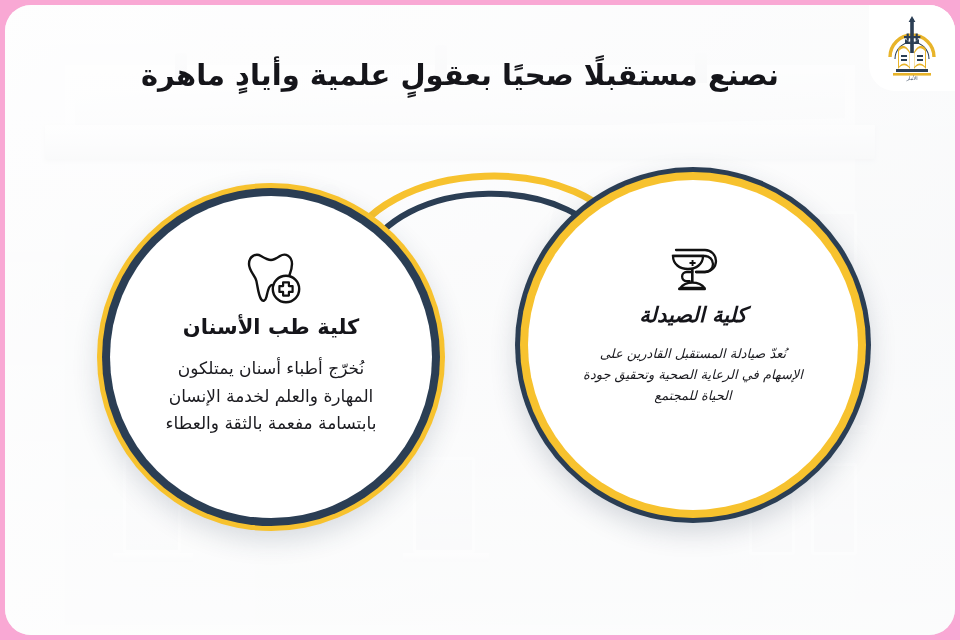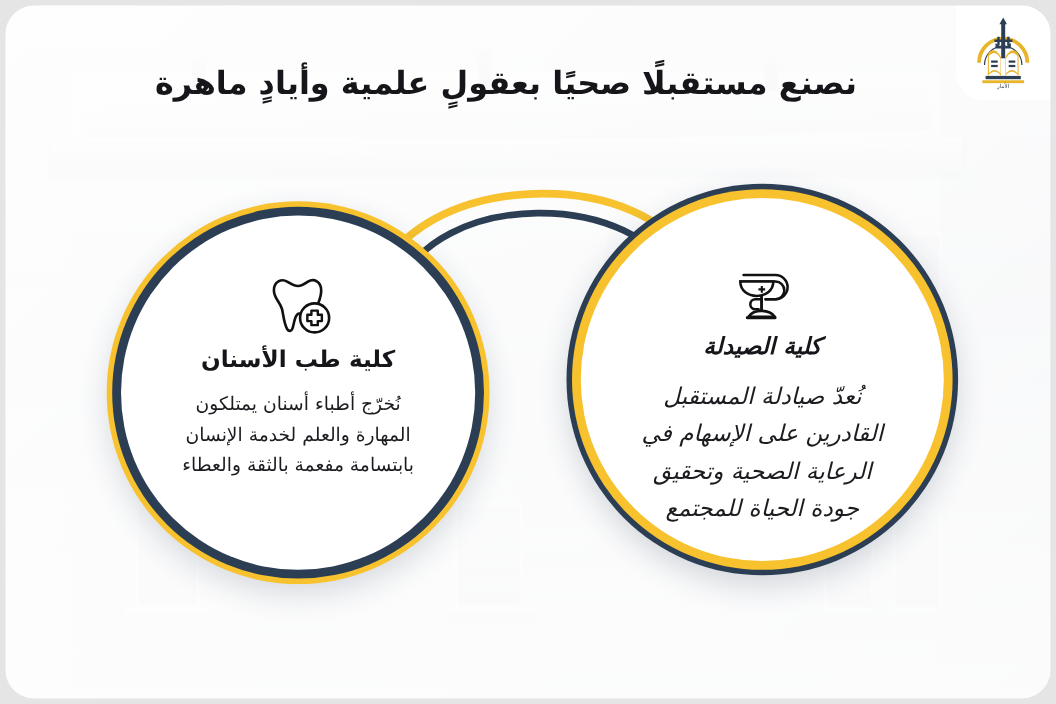--- a/index.html
+++ b/index.html
@@ -1,20 +1,20 @@
 <!DOCTYPE html>
 <html lang="ar" dir="rtl"><head>
 <meta charset="utf-8">
 <style>
   html,body{margin:0;padding:0;background:#fff;}
   body{font-family:"DejaVu Sans","Liberation Sans",sans-serif;}
 
   .slide{
     position:relative;width:960px;height:640px;overflow:hidden;
-    background:#e5e5e5;
+    background:#f9a8d4;
     box-sizing:border-box;
   }
 
   
   .panel{
     position:absolute;left:5px;top:5px;right:5px;bottom:5px;
     border-radius:26px;
     overflow:hidden;
     background:linear-gradient(135deg,#fbfbfc 0%,#f4f5f7 45%,#eceef1 100%);
   }
@@ -132,21 +132,21 @@
     font-size:21px;font-weight:700;color:#15151a;
     text-align:center;line-height:1.3;
   }
   .card-desc{
     margin-top:14px;
     font-size:17px;color:#1b1b20;
     text-align:center;line-height:1.62;
     padding:0 54px;
     font-weight:400;
   }
-  .circle-right .card-desc{padding:0 50px;font-size:21px;}
+  .circle-right .card-desc{padding:0 50px;font-size:13px;}
 </style>
 </head>
 <body>
 
 <div class="slide">
   <div class="panel">
 
     <div class="bg-photo">
       <div class="bld-body"></div>
       <div class="bld-roofline"></div>

